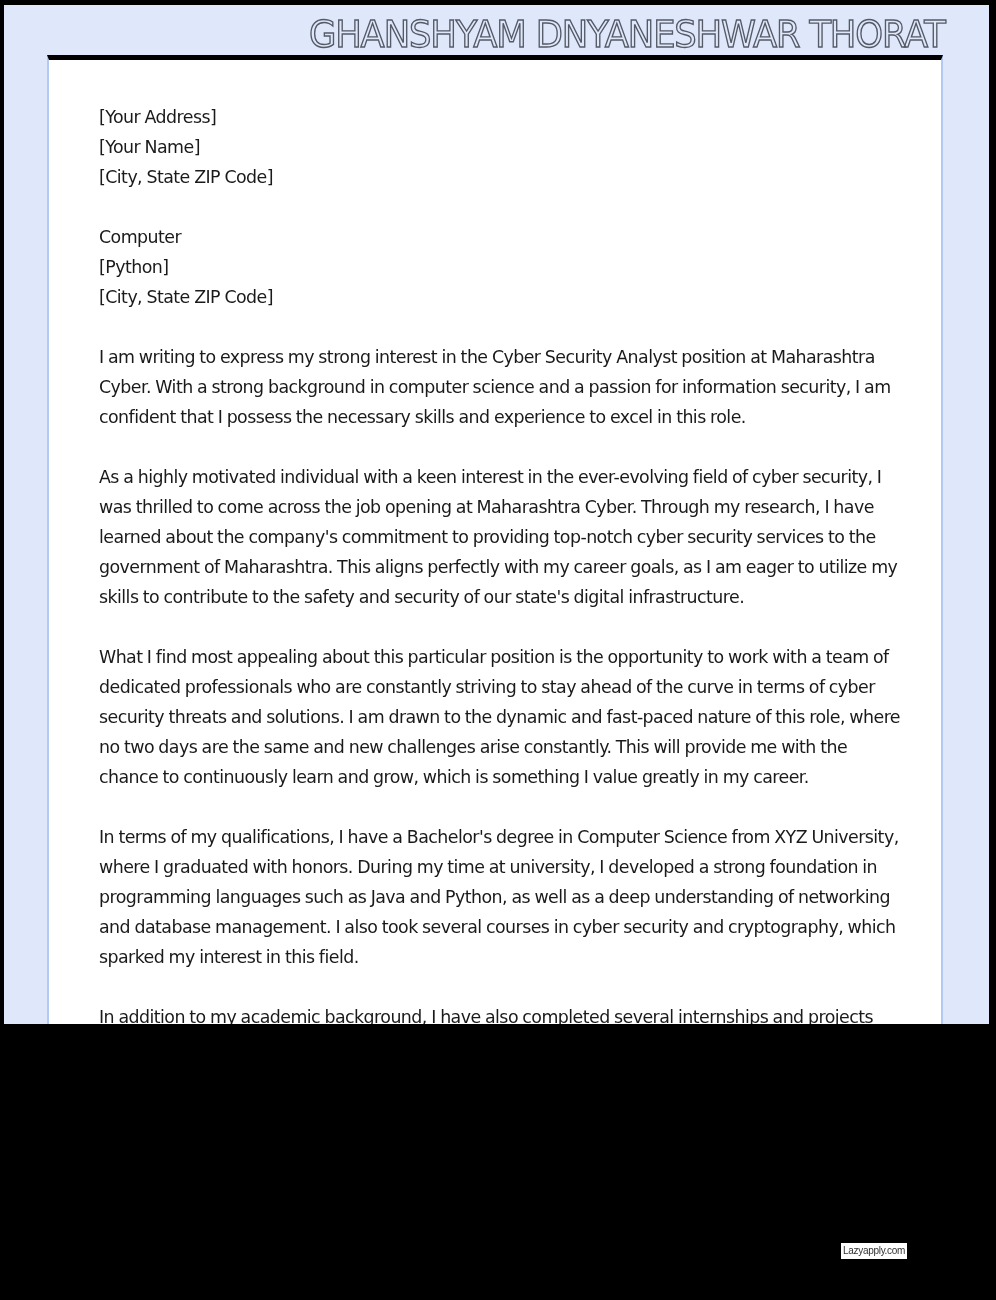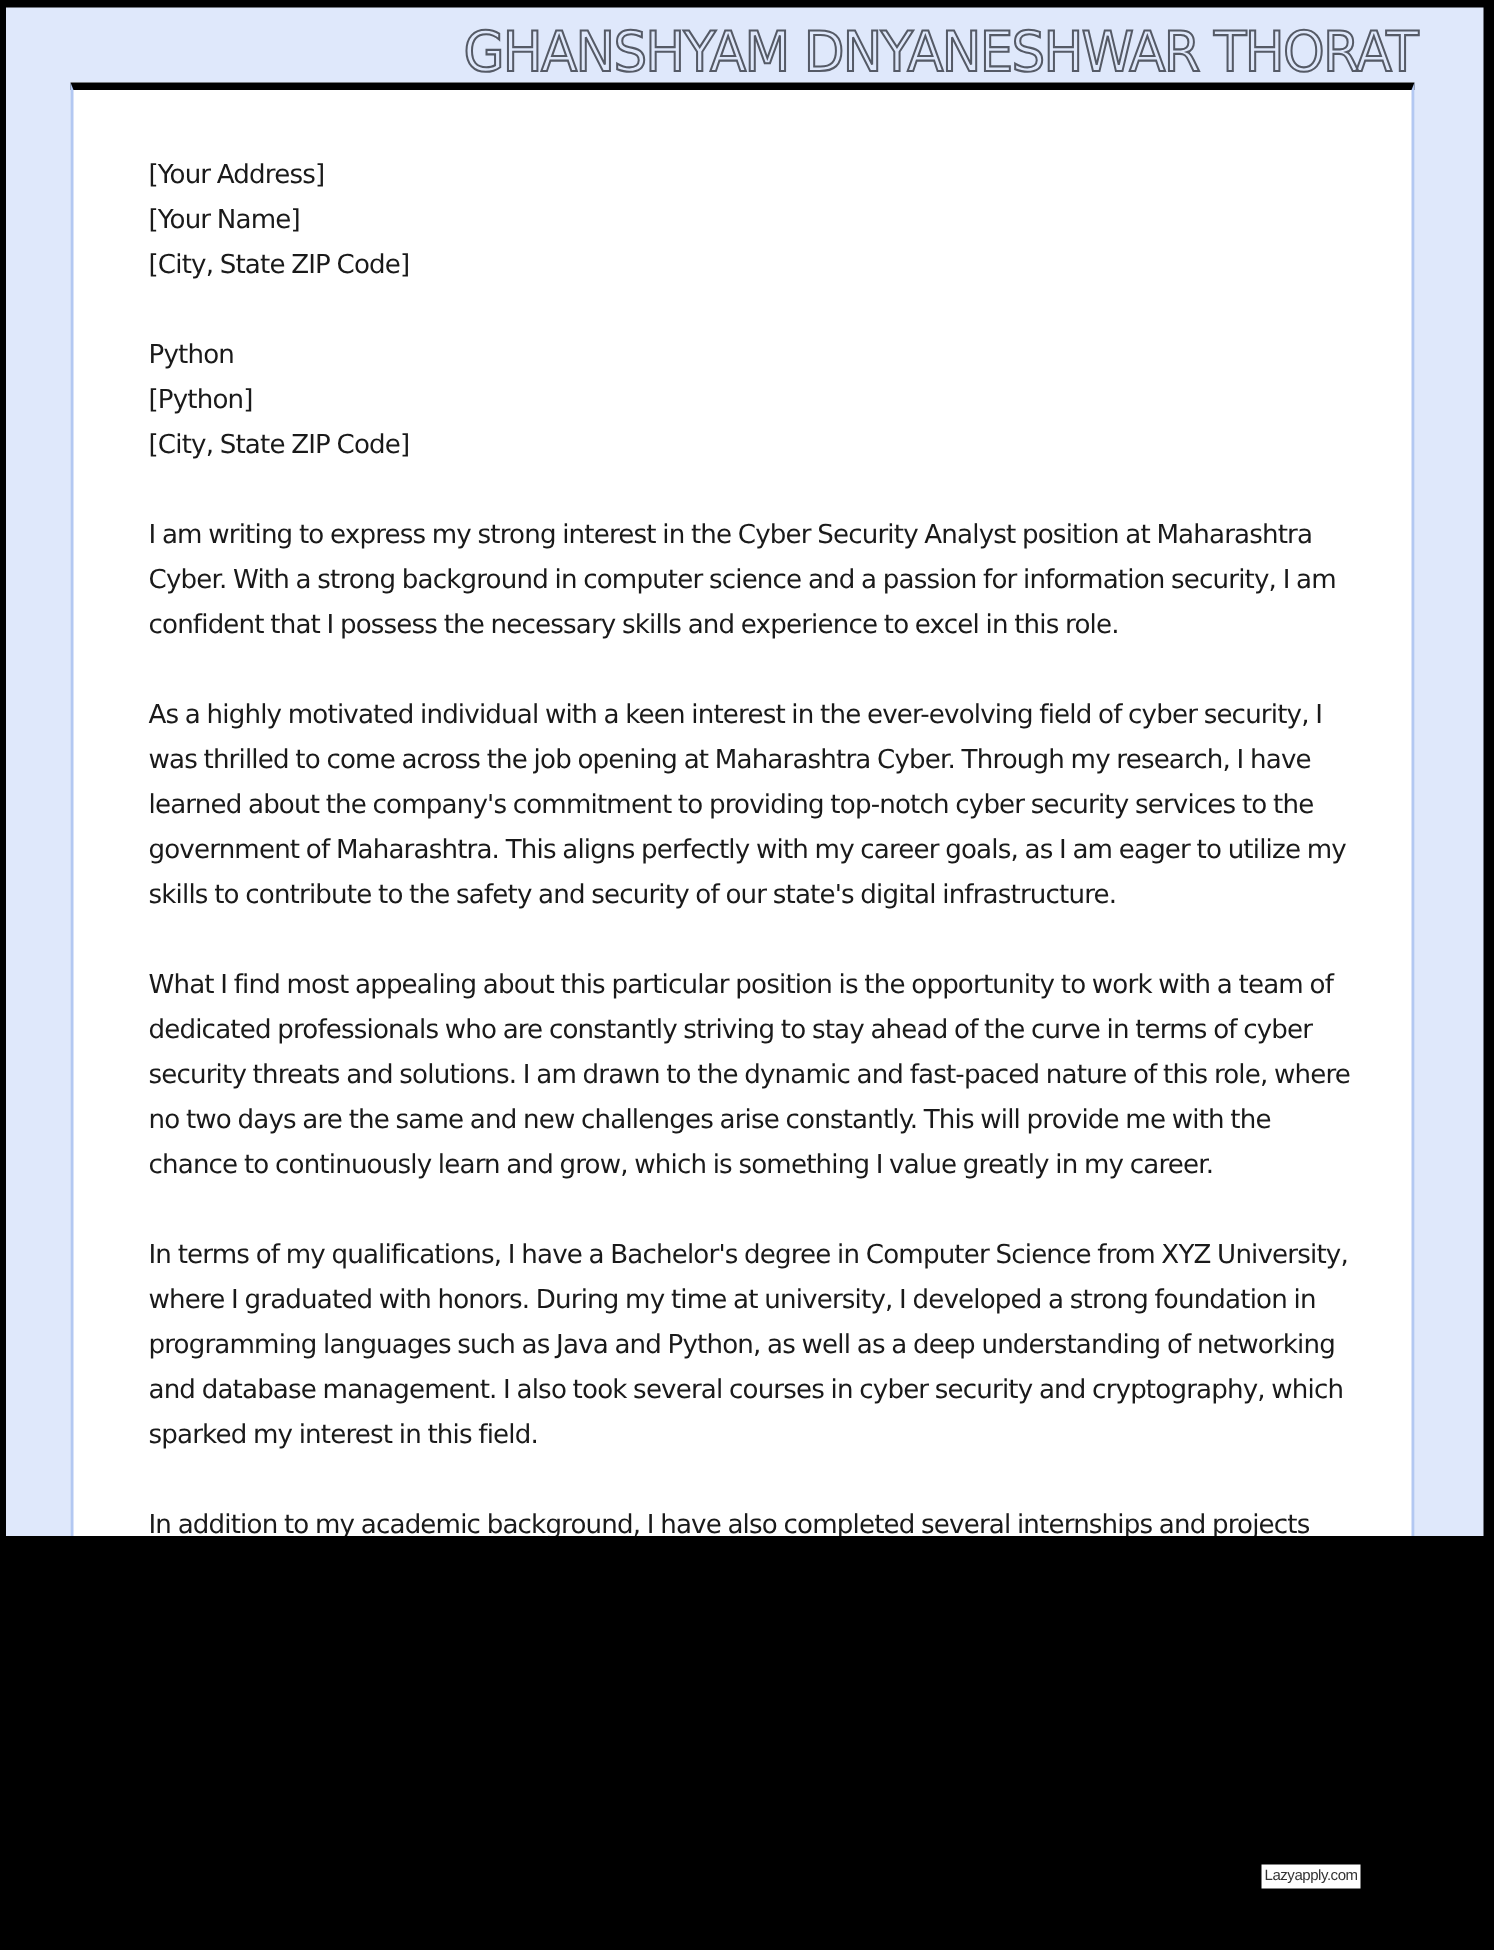--- a/index.html
+++ b/index.html
@@ -80,21 +80,21 @@
 
   <div class="paper"></div>
 
   <div class="letter">
     <p>
       <span class="line">[Your Address]</span>
       <span class="line">[Your Name]</span>
       <span class="line">[City, State ZIP Code]</span>
     </p>
     <p>
-      <span class="line">Python</span>
+      <span class="line">Computer</span>
       <span class="line">[Python]</span>
       <span class="line">[City, State ZIP Code]</span>
     </p>
     <p>I am writing to express my strong interest in the Cyber Security Analyst position at Maharashtra Cyber. With a strong background in computer science and a passion for information security, I am confident that I possess the necessary skills and experience to excel in this role.</p>
     <p>As a highly motivated individual with a keen interest in the ever-evolving field of cyber security, I was thrilled to come across the job opening at Maharashtra Cyber. Through my research, I have learned about the company's commitment to providing top-notch cyber security services to the government of Maharashtra. This aligns perfectly with my career goals, as I am eager to utilize my skills to contribute to the safety and security of our state's digital infrastructure.</p>
     <p>What I find most appealing about this particular position is the opportunity to work with a team of dedicated professionals who are constantly striving to stay ahead of the curve in terms of cyber security threats and solutions. I am drawn to the dynamic and fast-paced nature of this role, where no two days are the same and new challenges arise constantly. This will provide me with the chance to continuously learn and grow, which is something I value greatly in my career.</p>
     <p>In terms of my qualifications, I have a Bachelor's degree in Computer Science from XYZ University, where I graduated with honors. During my time at university, I developed a strong foundation in programming languages such as Java and Python, as well as a deep understanding of networking and database management. I also took several courses in cyber security and cryptography, which sparked my interest in this field.</p>
     <p>In addition to my academic background, I have also completed several internships and projects related to cyber security. This experience has allowed me to gain hands-on experience in conducting vulnerability assessments, implementing security measures, and</p>
   </div>
 </div>

